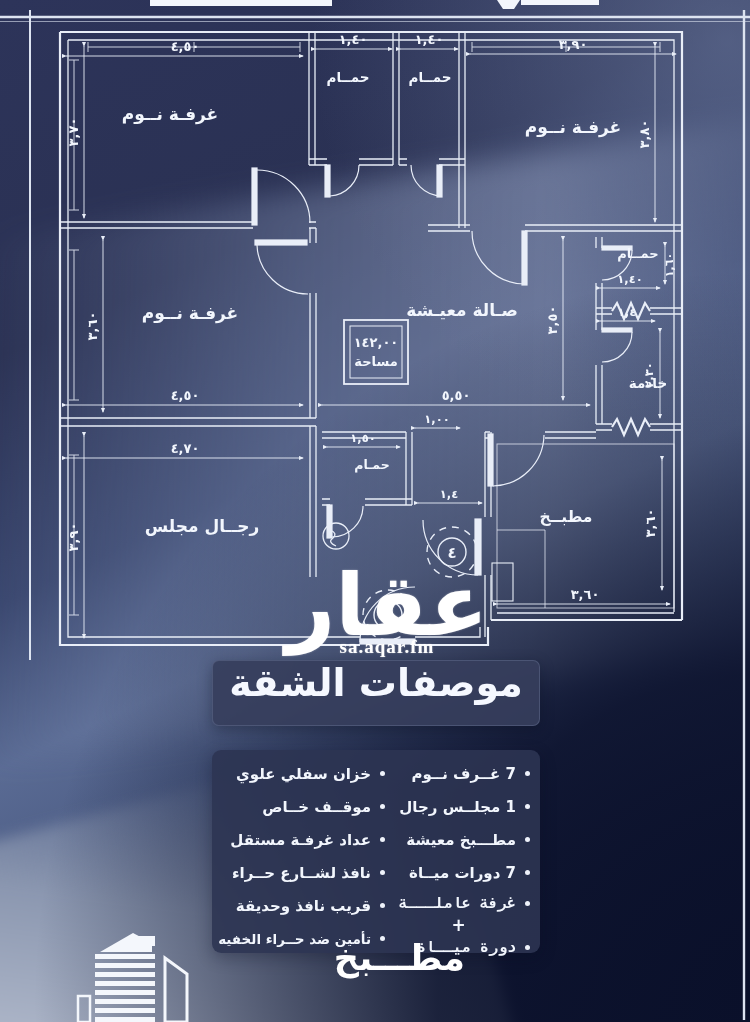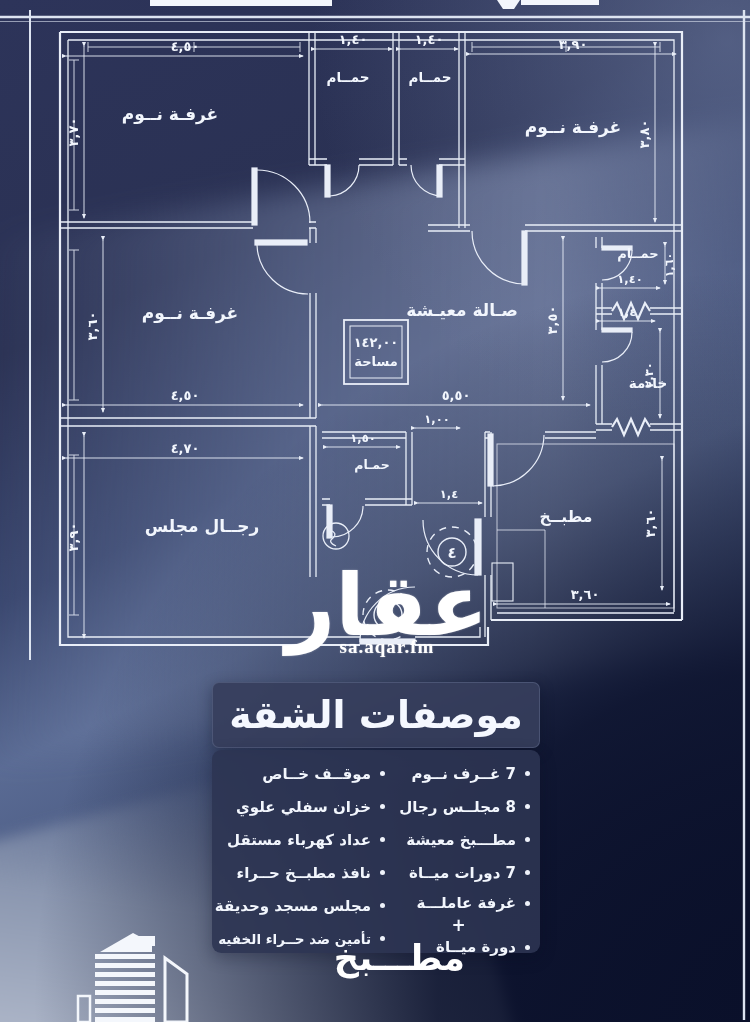--- a/index.html
+++ b/index.html
@@ -13,33 +13,33 @@
   #bg-topright{left:0;top:0;width:750px;height:1022px;z-index:1;
     background:radial-gradient(circle at 97% 4%,rgba(115,130,168,.55) 0%,rgba(115,130,168,0) 34%);}
   #bg-wedge{left:-70px;top:790px;width:560px;height:380px;
     background:linear-gradient(22deg,#cdd3de 0%,#aab3c6 38%,#8b97b0 62%,rgba(139,151,176,0) 88%);
     transform:rotate(-15deg);filter:blur(7px);z-index:1;}
   #bg-darkbr{left:0;top:0;width:750px;height:1022px;z-index:1;
     background:radial-gradient(circle at 102% 98%,#0a102a 0%,rgba(10,16,42,.88) 26%,rgba(10,16,42,0) 58%);}
   svg{position:absolute;left:0;top:0;z-index:2;}
   svg text{fill:#f2f6fd;font-family:"DejaVu Sans",sans-serif;font-weight:bold;}
   .panel{position:absolute;z-index:3;box-sizing:border-box;}
-  #title-panel{left:212px;top:682px;width:328px;height:66px;
+  #title-panel{left:212px;top:660px;width:328px;height:66px;
     background:rgba(54,62,92,.92);border-radius:7px;border:1px solid rgba(130,142,175,.3);
-    display:flex;align-items:center;justify-content:center;box-shadow:0 4px 14px rgba(10,14,32,.35);}
+    display:flex;justify-content:center;box-shadow:0 4px 14px rgba(10,14,32,.35);}
   #title-panel h1{margin:0;font-size:38px;font-weight:800;color:#f5f8ff;letter-spacing:0;}
   #specs-panel{left:212px;top:750px;width:328px;height:203px;
     background:rgba(44,52,82,.9);border-radius:9px;padding:7px 10px 4px 8px;
     display:flex;flex-direction:row;gap:2px;color:#f2f6fd;box-shadow:0 5px 16px rgba(10,14,32,.3);}
   #specs-panel ul{list-style:none;margin:0;padding:0;}
   #col-right{width:145px;}
   #col-left{width:165px;}
   #specs-panel li{display:flex;align-items:center;height:33px;font-size:15px;font-weight:bold;white-space:nowrap;}
   #specs-panel li .dot{width:5px;height:5px;border-radius:50%;background:#eef2fa;margin-left:9px;flex:0 0 auto;}
-  #col-right li.short{height:28px;}
+  #col-right li.short{height:28px;font-family:Liberation Mono, monospace;}
   #col-right li.plus{height:16px;justify-content:center;font-size:17px;}
   #watermark{left:274px;top:560px;width:226px;z-index:5;text-align:center;color:#ffffff;
     text-shadow:0 0 2px rgba(255,255,255,.4);}
   #watermark .brand{font-size:86px;font-weight:800;line-height:1.05;}
   #watermark .site{font-size:19px;font-weight:bold;font-family:"Liberation Serif",serif;margin-top:-14px;letter-spacing:1px;}
   #kitchen-note{left:335px;top:938px;width:130px;z-index:4;text-align:center;
     font-size:35px;font-weight:700;color:#ffffff;}
   .rtl{direction:rtl;}
 </style>
 </head>
@@ -241,21 +241,21 @@
   </div>
 
   <div id="specs-panel" class="panel rtl">
     <ul id="col-right">
       <li>
           <span class="dot"></span>
           <span>7 غــرف نــوم</span>
         </li>
       <li>
           <span class="dot"></span>
-          <span>8 مجلــس رجال</span>
+          <span>1 مجلــس رجال</span>
         </li>
       <li>
           <span class="dot"></span>
           <span>مطـــبخ معيشة</span>
         </li>
       <li>
           <span class="dot"></span>
           <span>7 دورات ميــاة</span>
         </li>
       <li class="short">
@@ -266,37 +266,37 @@
           <span>+</span>
         </li>
       <li class="short">
           <span class="dot"></span>
           <span>دورة ميــاة</span>
         </li>
     </ul>
     <ul id="col-left">
       <li>
           <span class="dot"></span>
+          <span>خزان سفلي علوي</span>
+        </li>
+      <li>
+          <span class="dot"></span>
           <span>موقــف خــاص</span>
         </li>
       <li>
           <span class="dot"></span>
-          <span>خزان سفلي علوي</span>
-        </li>
-      <li>
-          <span class="dot"></span>
-          <span>عداد كهرباء مستقل</span>
-        </li>
-      <li>
-          <span class="dot"></span>
-          <span>نافذ مطبــخ حــراء</span>
-        </li>
-      <li>
-          <span class="dot"></span>
-          <span>مجلس مسجد وحديقة</span>
+          <span>عداد غرفـة مستقل</span>
+        </li>
+      <li>
+          <span class="dot"></span>
+          <span>نافذ لشــارع حــراء</span>
+        </li>
+      <li>
+          <span class="dot"></span>
+          <span>قريب نافذ وحديقة</span>
         </li>
       <li style="font-size:13.5px">
           <span class="dot"></span>
           <span>تأمين ضد حــراء الخفيه</span>
         </li>
     </ul>
   </div>
 
   <div id="watermark" class="ov" style="z-index:5;">
     <div class="brand">عقار</div>

